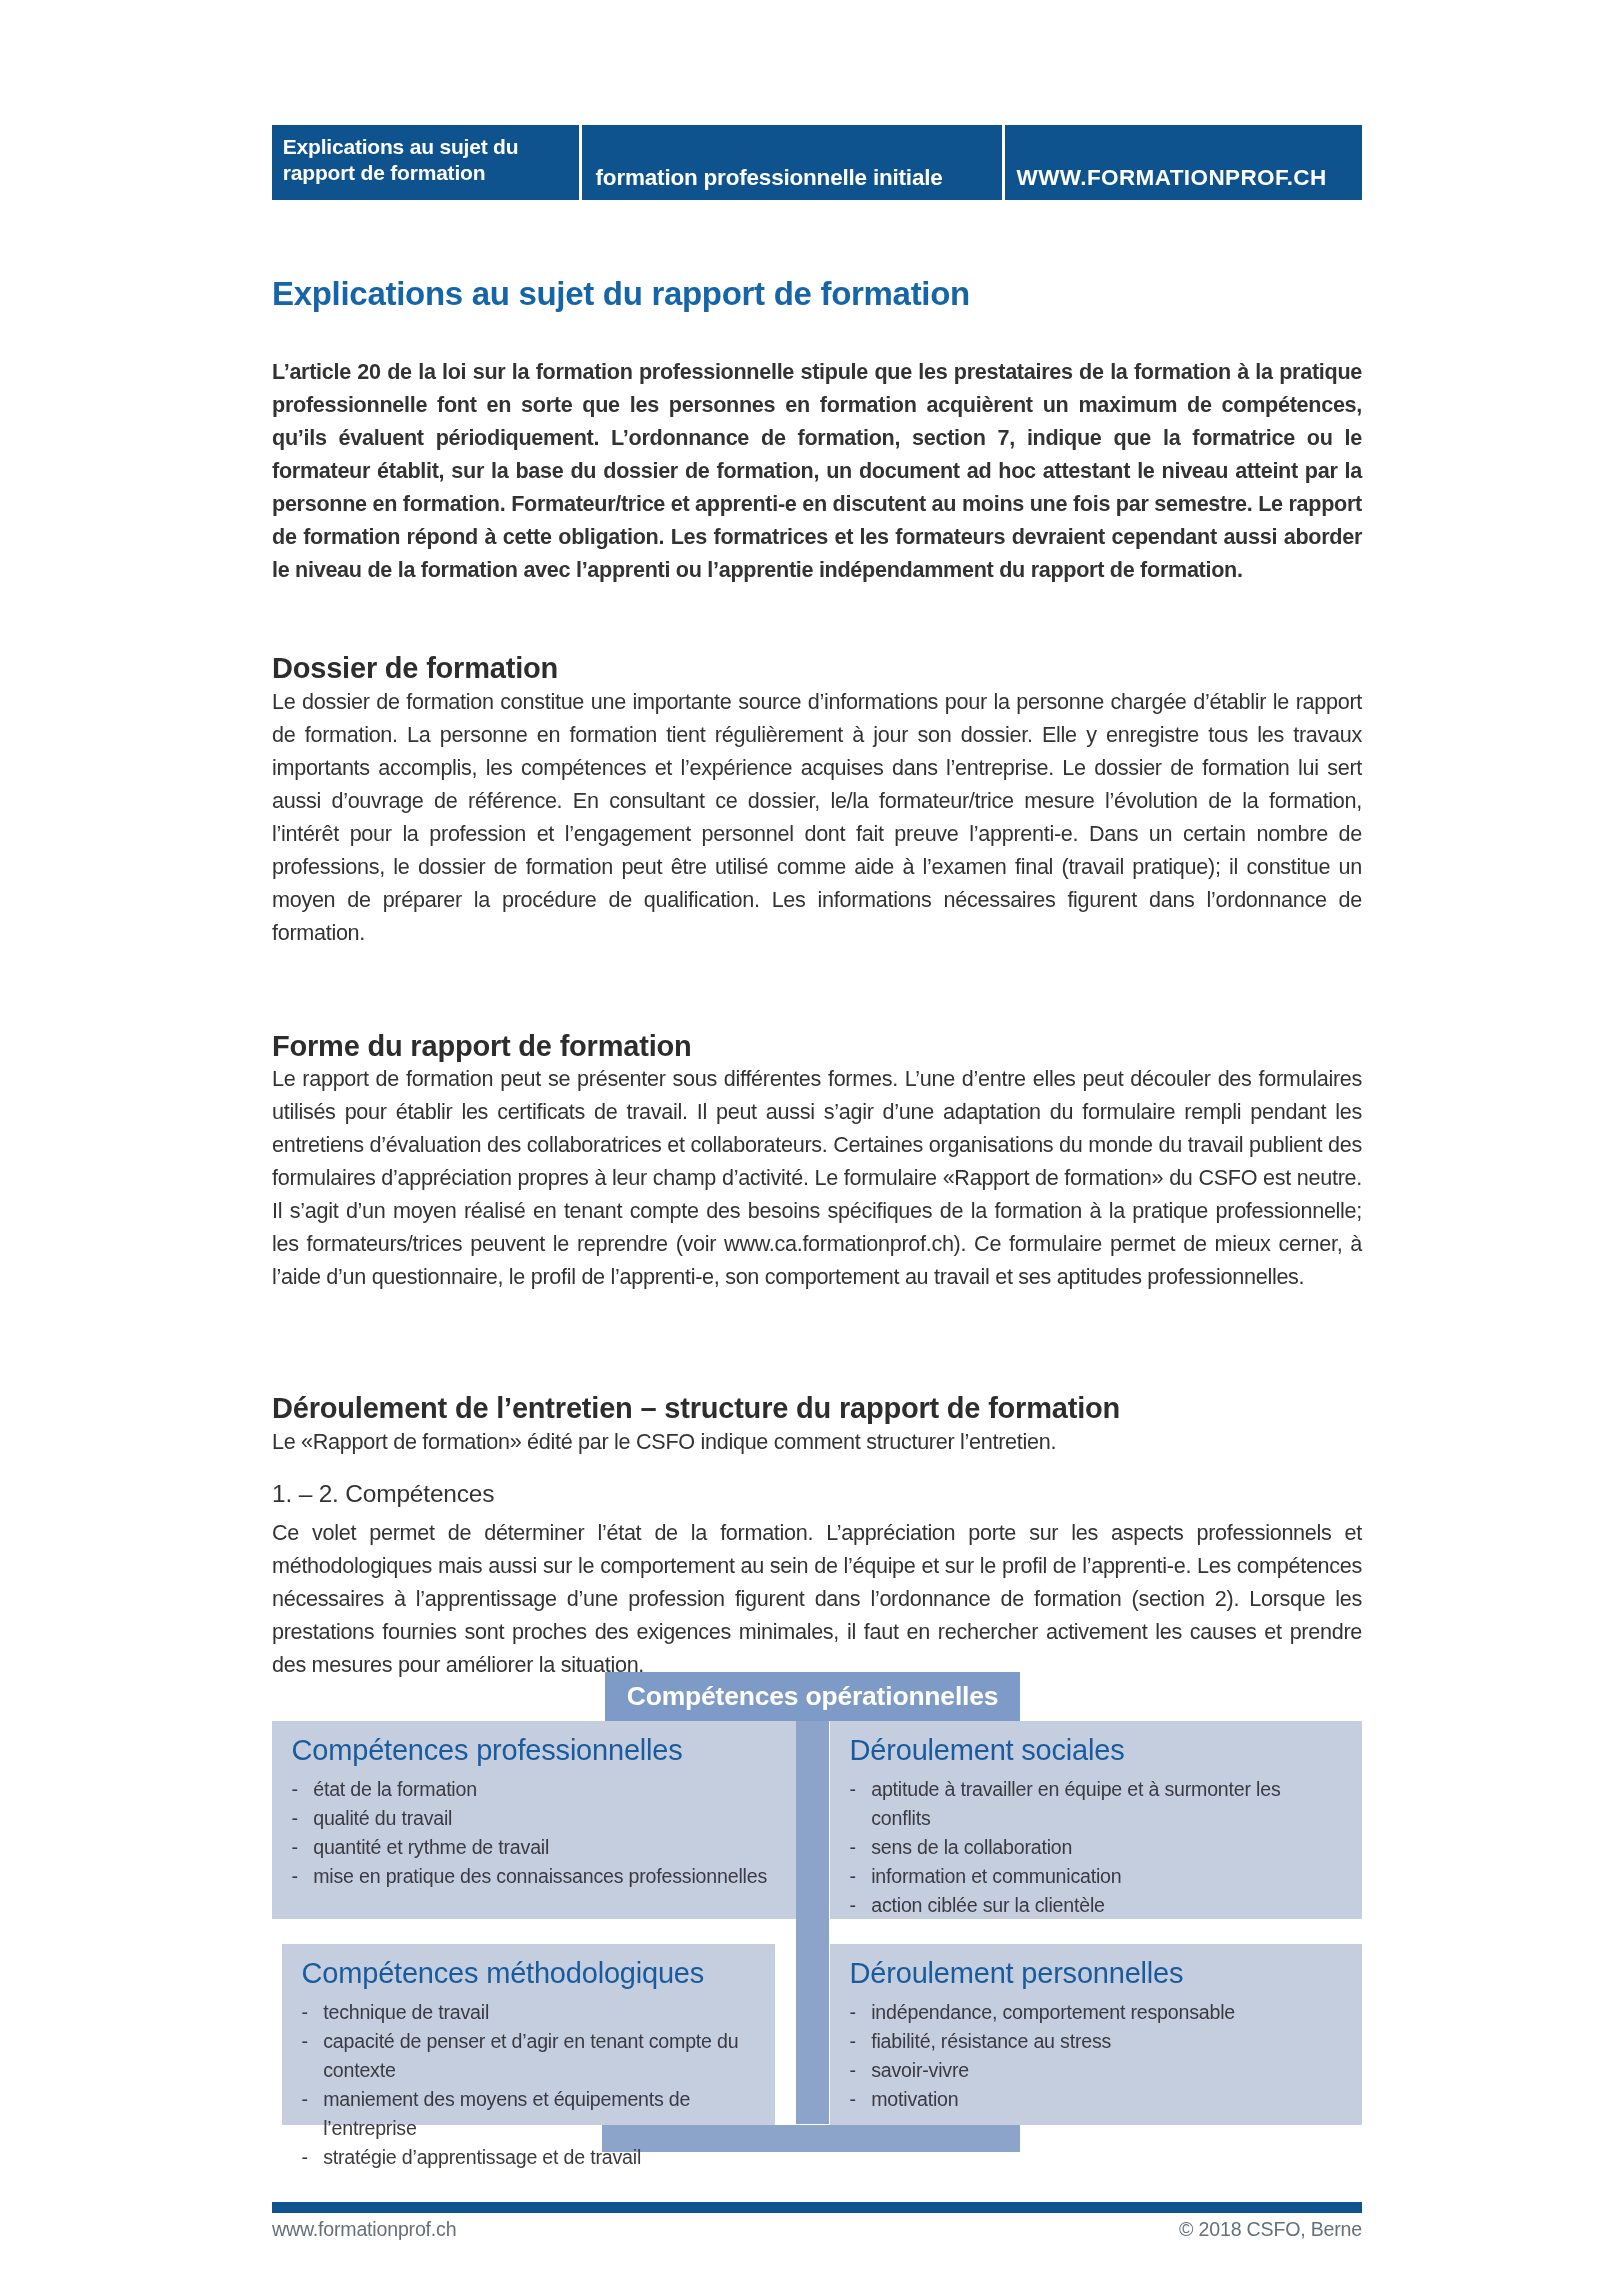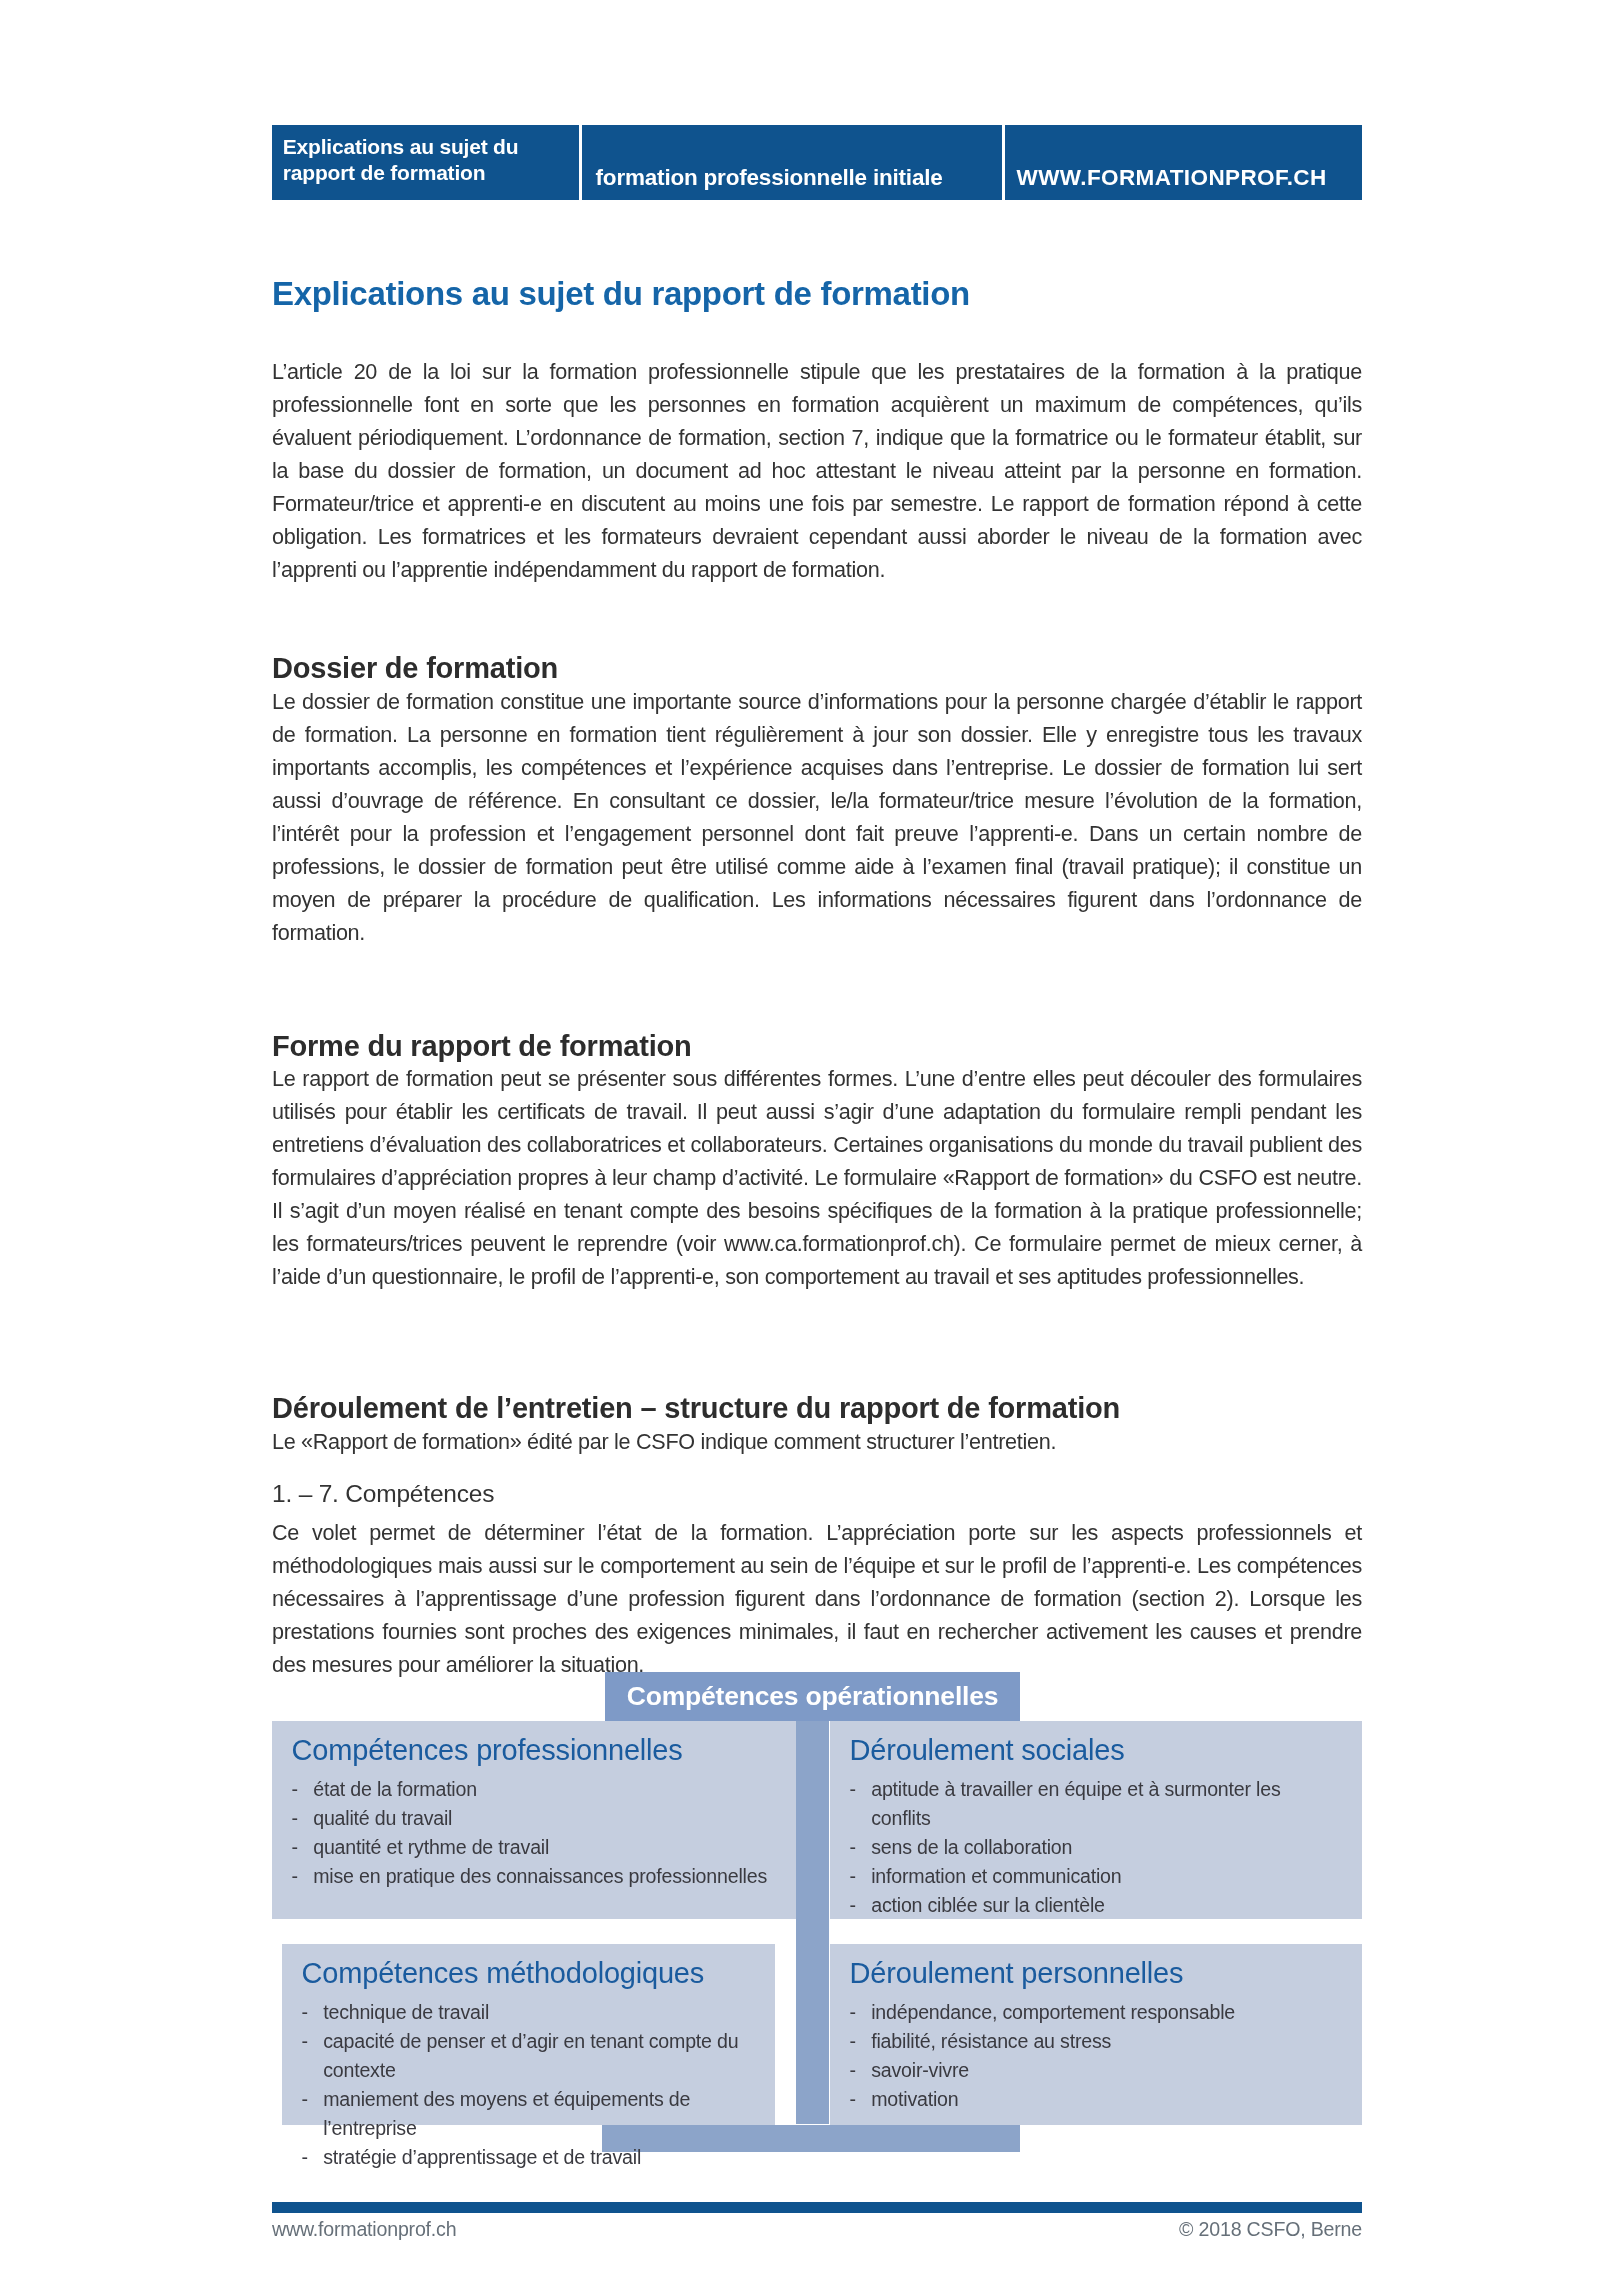--- a/index.html
+++ b/index.html
@@ -45,21 +45,21 @@
     letter-spacing:-0.3px; color:#333333;
   }
   .h2{
     position:absolute; left:272px; width:1090px;
     font-size:29px; font-weight:bold; color:#2d2d2d; letter-spacing:-0.2px;
   }
   .h3{
     position:absolute; left:272px; width:1090px;
     font-size:24.5px; font-weight:normal; color:#333333; letter-spacing:-0.2px;
   }
-  .p-intro{top:333px;}
+  .p-intro{top:333px;font-weight:bold;}
   .h-sec1{top:628px;}  .p-sec1{top:663px;}
   .h-sec2{top:1006px;} .p-sec2{top:1040px;}
   .h-sec3{top:1368px;} .p-sec3{top:1403px;margin-top:22px;}
   .h-sub{top:1455px;}  .p-sub{top:1494px;}
   
   .diagram{
     position:absolute; left:272px; top:1672px;
     width:1090px; height:480px;
   }
   .spine{
@@ -129,21 +129,21 @@
 
   <h2 class="h2 h-sec1">Dossier de formation</h2>
   <p class="body-text p-sec1">Le dossier de formation constitue une importante source d’informations pour la personne chargée d’établir le rapport de formation. La personne en formation tient régulièrement à jour son dossier. Elle y enregistre tous les travaux importants accomplis, les compétences et l’expérience acquises dans l’entreprise. Le dossier de formation lui sert aussi d’ouvrage de référence. En consultant ce dossier, le/la formateur/trice mesure l’évolution de la formation, l’intérêt pour la profession et l’engagement personnel dont fait preuve l’apprenti-e. Dans un certain nombre de professions, le dossier de formation peut être utilisé comme aide à l’examen final (travail pratique); il constitue un moyen de préparer la procédure de qualification. Les informations nécessaires figurent dans l’ordonnance de formation.</p>
 
   <h2 class="h2 h-sec2">Forme du rapport de formation</h2>
   <p class="body-text p-sec2">Le rapport de formation peut se présenter sous différentes formes. L’une d’entre elles peut découler des formulaires utilisés pour établir les certificats de travail. Il peut aussi s’agir d’une adaptation du formulaire rempli pendant les entretiens d’évaluation des collaboratrices et collaborateurs. Certaines organisations du monde du travail publient des formulaires d’appréciation propres à leur champ d’activité. Le formulaire «Rapport de formation» du CSFO est neutre. Il s’agit d’un moyen réalisé en tenant compte des besoins spécifiques de la formation à la pratique professionnelle; les formateurs/trices peuvent le reprendre (voir www.ca.formationprof.ch). Ce formulaire permet de mieux cerner, à l’aide d’un questionnaire, le profil de l’apprenti-e, son comportement au travail et ses aptitudes professionnelles.</p>
 
   <h2 class="h2 h-sec3">Déroulement de l’entretien – structure du rapport de formation</h2>
   <p class="body-text p-sec3">Le «Rapport de formation» édité par le CSFO indique comment structurer l’entretien.</p>
 
-  <h3 class="h3 h-sub">1. – 7. Compétences</h3>
+  <h3 class="h3 h-sub">1. – 2. Compétences</h3>
   <p class="body-text p-sub">Ce volet permet de déterminer l’état de la formation. L’appréciation porte sur les aspects professionnels et méthodologiques mais aussi sur le comportement au sein de l’équipe et sur le profil de l’apprenti-e. Les compétences nécessaires à l’apprentissage d’une profession figurent dans l’ordonnance de formation (section 2). Lorsque les prestations fournies sont proches des exigences minimales, il faut en rechercher activement les causes et prendre des mesures pour améliorer la situation.</p>
 
   <div class="diagram">
     <div class="spine"></div>
     <div class="pedestal"></div>
     <div class="dheader">Compétences opérationnelles</div>
 
     <div class="dbox tl">
       <div class="dtitle">Compétences professionnelles</div>
       <div class="ditems">

